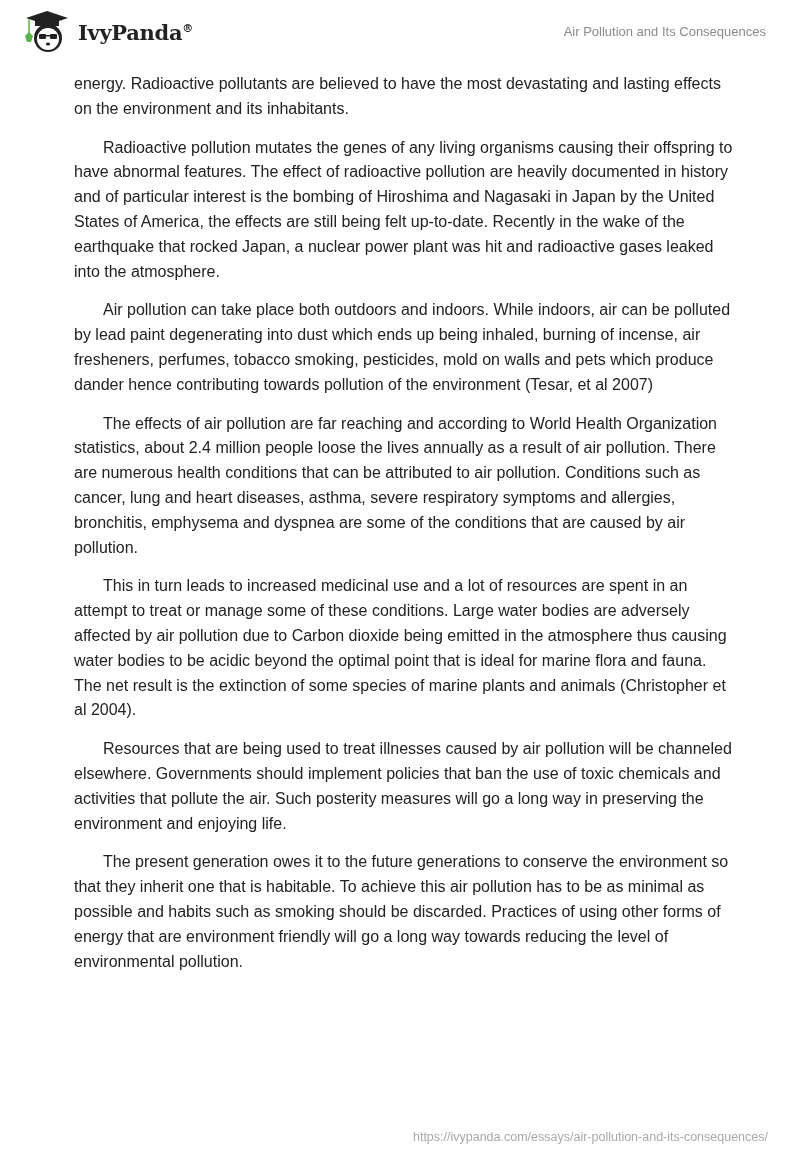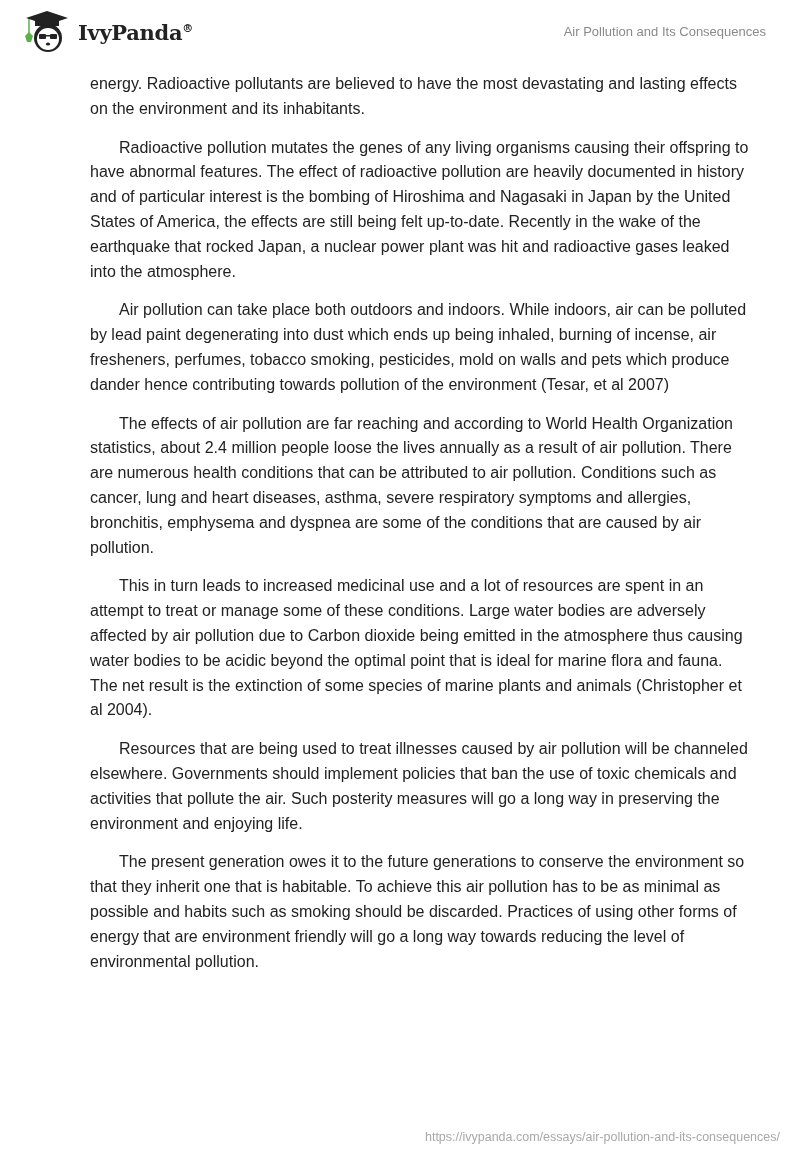--- a/index.html
+++ b/index.html
@@ -4,24 +4,24 @@
 <style>
   html, body { margin: 0; padding: 0; background: #ffffff; }
   body { width: 800px; height: 1160px; position: relative; overflow: hidden;
          font-family: "Liberation Sans", sans-serif; color: #222222; }
   .header { position: absolute; left: 0; top: 0; width: 800px; height: 60px; }
   .logo { position: absolute; left: 18px; top: 8px; display: flex; align-items: center; }
   .logo svg { width: 58px; height: 48px; }
   .logo-text { font-family: "DejaVu Serif", serif; font-weight: bold; font-size: 21px; color: #222; margin-left: 2px; letter-spacing: -0.3px; }
   .logo-text sup { font-size: 11px; }
   .doc-title { position: absolute; right: 34px; top: 24px; font-size: 13px; color: #8a8a8a; }
-  .content { position: absolute; left: 90px; top: 72px; width: 660px; }
+  .content { position: absolute; left: 74px; top: 72px; width: 660px; }
   .content p { margin: 0 0 14px 0; font-size: 16px; line-height: 24.8px; text-indent: 29px; }
   .content p.first { text-indent: 0; }
-  .footer-url { position: absolute; right: 20px; top: 1130px; font-size: 12.5px; color: #a8a8a8; padding-left: 44px; }
+  .footer-url { position: absolute; right: 32px; top: 1130px; font-size: 12.5px; color: #a8a8a8; padding-left: 44px; }
 </style>
 </head>
 <body>
 
 <div class="header">
   <div class="logo">
     <svg viewBox="0 0 58 48">
       <polygon points="8,10 29,3 50,10 29,17" fill="#222"></polygon>
       <rect x="17" y="12" width="24" height="6" fill="#222"></rect>
       <line x1="11" y1="11" x2="11" y2="28" stroke="#5bb246" stroke-width="1.5"></line>

